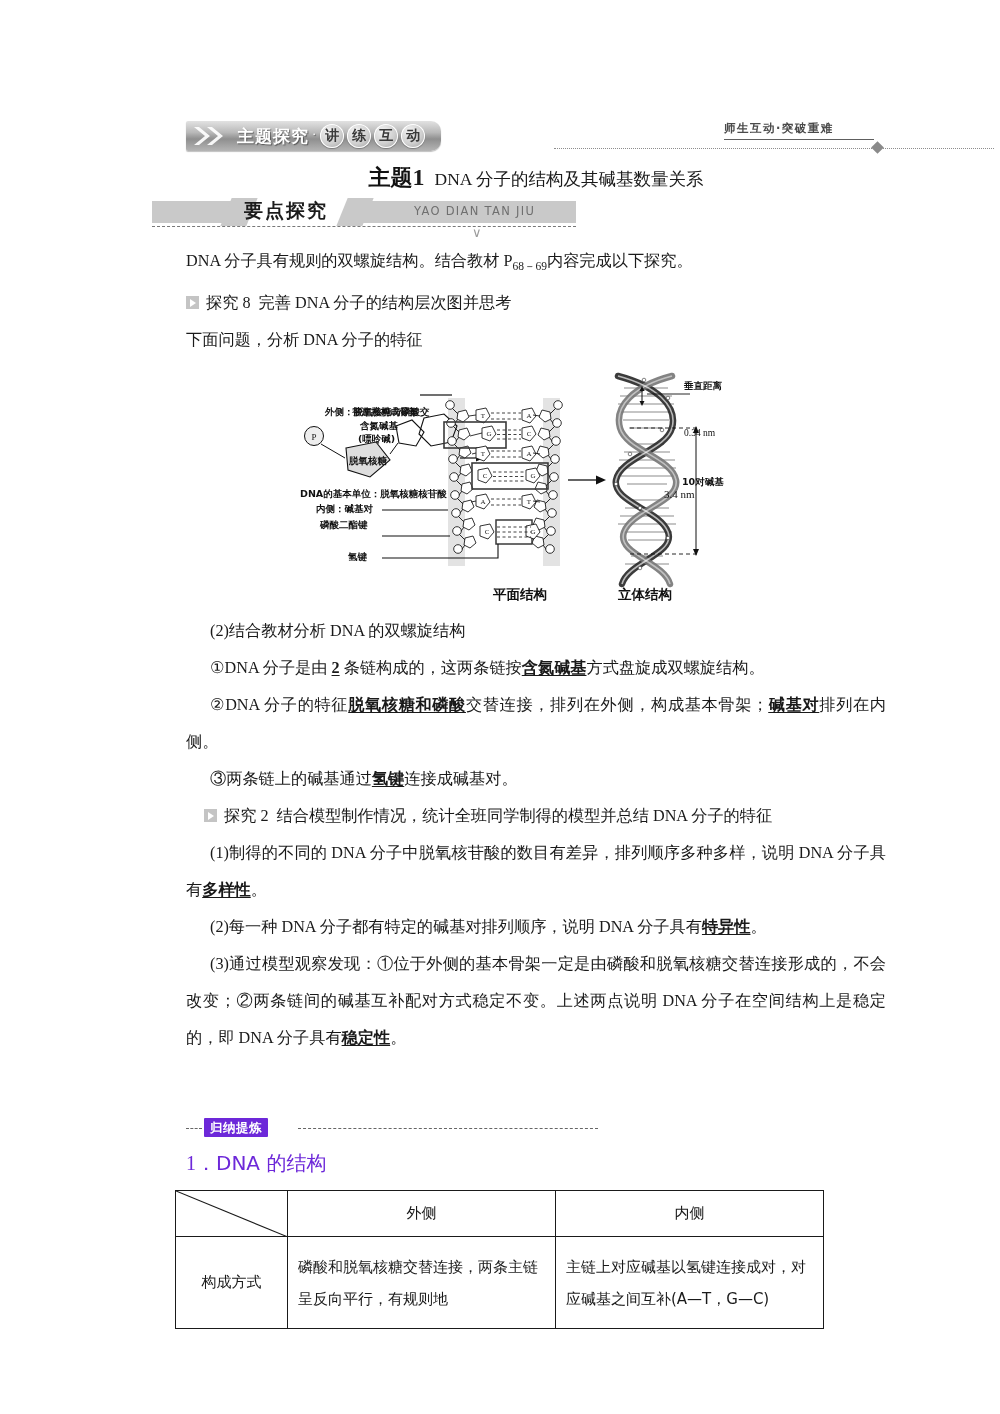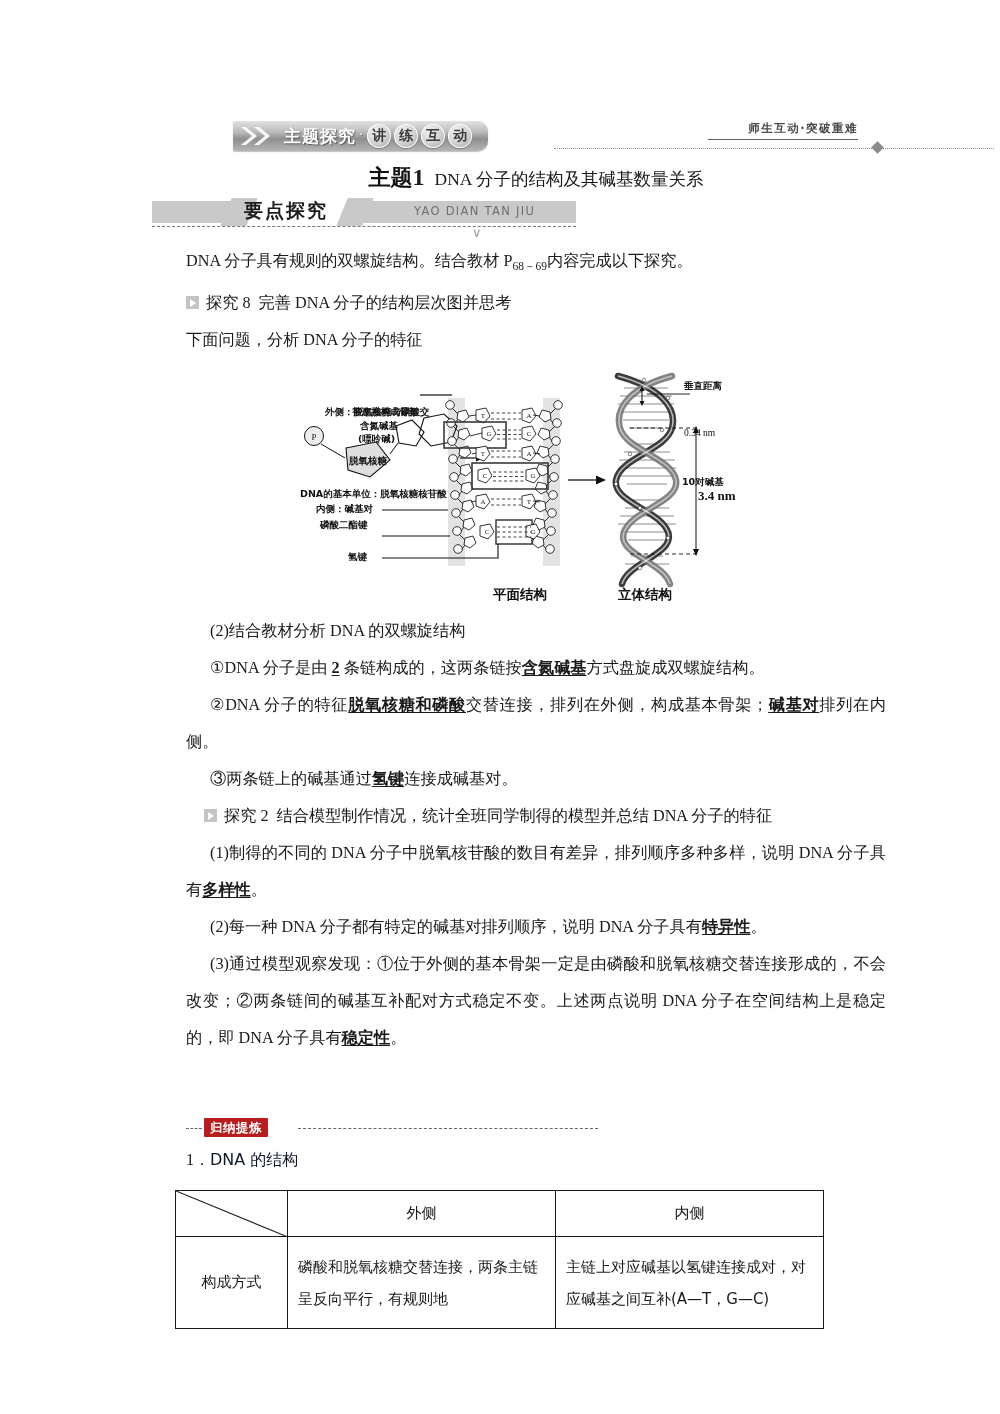--- a/index.html
+++ b/index.html
@@ -18,21 +18,20 @@
   .topbar {
     position:absolute; left:186px; top:121px; width:700px; height:34px;
   }
   .banner-tab {
     position:absolute; left:0; top:0; height:30px;
     display:flex; align-items:center;
     padding:0 16px 0 8px;
     background:linear-gradient(to bottom,#e2e2e2 0%,#b9b9b9 38%,#8f8f8f 60%,#b5b5b5 100%);
     border-radius:2px 10px 10px 2px;
     box-shadow:0 1px 1px rgba(0,0,0,.25);
-    margin-left:47px;
   }
   .chev { display:flex; margin-right:9px; }
   .chev svg { display:block; }
   .banner-title {
     font-family:"DejaVu Sans", sans-serif;
     font-weight:700; font-size:17px; letter-spacing:1px;
     color:#ffffff; text-shadow:1px 1px 1px rgba(0,0,0,.45);
     white-space:nowrap;
   }
   .banner-dot {
@@ -46,21 +45,21 @@
     color:#3a3a3a; font-family:"DejaVu Sans", sans-serif;
     font-weight:700; font-size:14px;
     display:flex; align-items:center; justify-content:center;
     box-shadow:inset 0 0 0 1px #fff, 0 1px 1px rgba(0,0,0,.3);
   }
   .topbar-rule {
     position:absolute; left:368px; top:27px; width:440px; height:0;
     border-top:1px dotted #8d8d8d;
   }
   .topbar-right {
-    position:absolute; right:28px; top:0; text-align:right;
+    position:absolute; right:12px; top:0; text-align:left;
   }
   .topbar-right .txt {
     font-family:"DejaVu Sans", sans-serif;
     font-size:11.5px; font-weight:700; color:#4a4a4a; letter-spacing:1.5px;
     white-space:nowrap;
   }
   .topbar-right .uline {
     margin-top:3px; width:150px; margin-left:auto;
     border-top:1.6px solid #5e5e5e;
   }
@@ -153,31 +152,31 @@
   .figcap {
     position:absolute; font-family:"DejaVu Sans", sans-serif;
     font-weight:700; font-size:13.5px; color:#111;
   }
 
   
   .gn { position:absolute; left:186px; top:1118px; width:420px; height:22px; }
   .gn-dash-l { position:absolute; left:0; top:10px; width:16px; border-top:1.6px dashed #666; }
   .gn-tag {
     position:absolute; left:18px; top:0; height:19px;
-    background:#b91c1c; color:#fff; padding:0 6px;
+    background:#6d28d9; color:#fff; padding:0 6px;
     font-family:"DejaVu Sans", sans-serif; font-size:12.5px;
     font-weight:700; letter-spacing:.5px; line-height:19px;
     border-radius:1px;
     text-align:center;
   }
   .gn-dash-r { position:absolute; left:112px; top:10px; width:300px; border-top:1.6px dashed #666; }
 
   .gn-h {
     position:absolute; left:186px; top:1150px;
-    font-family:"DejaVu Sans", sans-serif; font-size:16px; color:#0f172a;
+    font-family:"DejaVu Sans", sans-serif; font-size:20px; color:#6d28d9;
   }
   .gn-h .n { font-family:"Liberation Serif", serif; }
 
   
   table.dt {
     position:absolute; left:175px; top:1190px; width:648px;
     border-collapse:collapse; table-layout:fixed;
   }
   table.dt th, table.dt td {
     border:1.1px solid #1a1a1a;
@@ -452,21 +451,21 @@
     <div class="figcap" style="left:58px; top:75px; font-size:9.5px; white-space:nowrap;">(嘌呤碱)</div>
     <div class="figcap" style="left:0px; top:130px; font-size:9.5px; white-space:nowrap;">DNA的基本单位：脱氧核糖核苷酸</div>
     <div class="figcap" style="left:16px; top:145px; font-size:9.5px; white-space:nowrap;">内侧：碱基对</div>
     <div class="figcap" style="left:20px; top:161px; font-size:9.5px; white-space:nowrap;">磷酸二酯键</div>
     <div class="figcap" style="left:48px; top:193px; font-size:9.5px; white-space:nowrap;">氢键</div>
     <div class="figcap" style="left:193px; top:228px; font-size:13.5px; white-space:nowrap;">平面结构</div>
     <div class="figcap" style="left:318px; top:228px; font-size:13.5px; white-space:nowrap;">立体结构</div>
     <div class="figcap" style="left:384px; top:22px; font-size:9.5px; white-space:nowrap;">垂直距离</div>
     <div class="figcap" style="left:384px; top:34px; font-size:9.5px; white-space:nowrap; font-family:'Liberation Serif',serif; font-weight:400;margin-top:36px;">0.34 nm</div>
     <div class="figcap" style="left:382px; top:118px; font-size:9.5px; white-space:nowrap;">10对碱基</div>
-    <div class="figcap" style="left:398px; top:130px; font-size:13px; white-space:nowrap; font-family:'Liberation Serif',serif; font-weight:700;">3.4 nm</div>
+    <div class="figcap" style="left:364px; top:130px; font-size:11px; white-space:nowrap; font-family:'Liberation Serif',serif; font-weight:400;">3.4 nm</div>
   </div>
 
   <div class="body" style="top:613px;">
     <p class="t ind hei">(2)结合教材分析 DNA 的双螺旋结构</p>
     <p class="t ind"><span>①DNA 分子是由 </span><span class="bu">2</span><span> 条链构成的，这两条链按</span><span class="bu">含氮碱基</span><span>方式盘旋成双螺旋结构。</span></p>
     <p class="t ind"><span>②DNA 分子的特征</span><span class="bu">脱氧核糖和磷酸</span><span>交替连接，排列在外侧，构成基本骨架；</span><span class="bu">碱基对</span><span>排列在内侧。</span></p>
     <p class="t ind"><span>③两条链上的碱基通过</span><span class="bu">氢键</span><span>连接成碱基对。</span></p>
     <p class="t hei" style="text-indent:18px;"><span class="tri"></span><span>探究 2</span>&nbsp;&nbsp;<span>结合模型制作情况，统计全班同学制得的模型并总结 DNA 分子的特征</span></p>
     <p class="t ind"><span>(1)制得的不同的 DNA 分子中脱氧核苷酸的数目有差异，排列顺序多种多样，说明 DNA 分子具有</span><span class="bu">多样性</span><span>。</span></p>
     <p class="t ind"><span>(2)每一种 DNA 分子都有特定的碱基对排列顺序，说明 DNA 分子具有</span><span class="bu">特异性</span><span>。</span></p>

